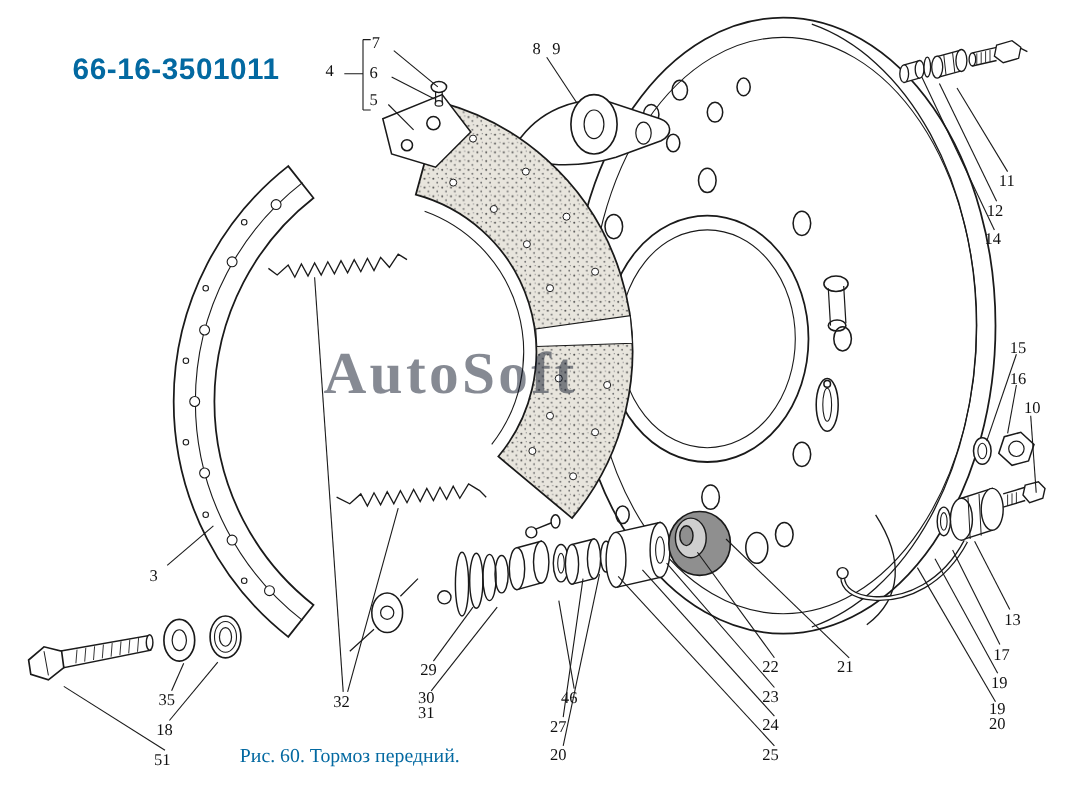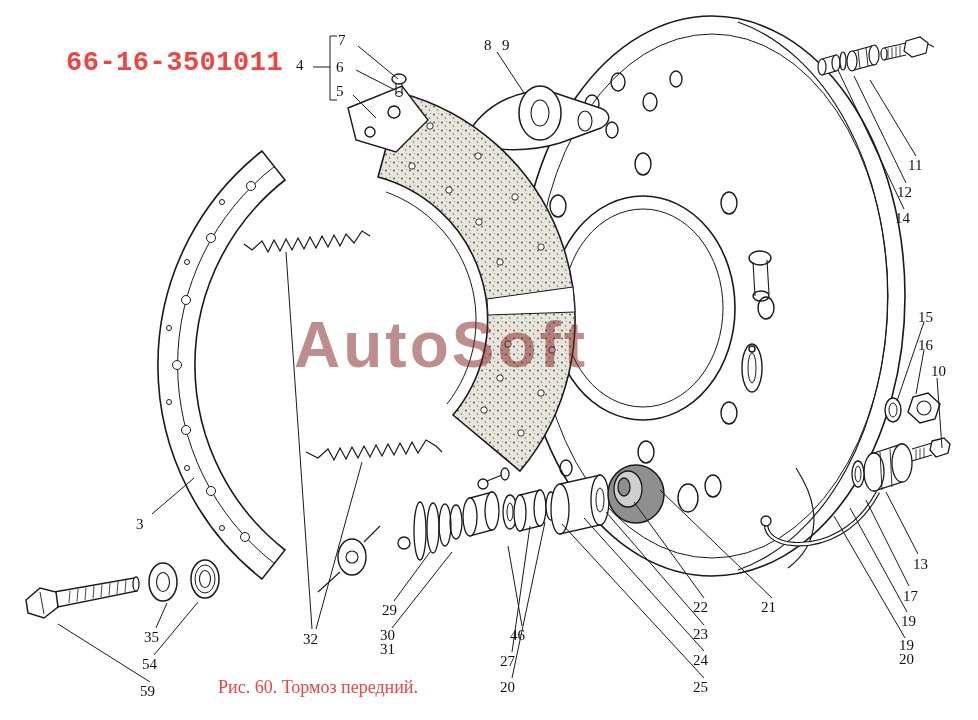--- a/index.html
+++ b/index.html
@@ -1,23 +1,23 @@
 <!DOCTYPE html>
 <html><head>
 <meta charset="utf-8">
 <style>
   html,body{margin:0;padding:0;background:#fff;}
   .page{position:relative;width:978px;height:720px;background:#ffffff;overflow:hidden;
         font-family:"Liberation Serif",serif;}
   .page svg{position:absolute;left:0;top:0;}
-  .title{position:absolute;left:66px;top:48px;font-family:Liberation Mono, monospace;
-         font-weight:bold;font-size:27px;color:#ef4444;letter-spacing:.5px;}
-  .watermark{position:absolute;left:294px;top:308px;font-family:Liberation Sans, sans-serif;
-         font-weight:bold;font-size:64px;color:#7f1d1d;opacity:.5;letter-spacing:3px;}
-  .caption{position:absolute;left:218px;top:677px;font-size:18px;color:#ef4444;}
+  .title{position:absolute;left:66px;top:48px;font-family:Liberation Sans, sans-serif;
+         font-weight:bold;font-size:27px;color:#0369a1;letter-spacing:.5px;}
+  .watermark{position:absolute;left:294px;top:308px;font-family:Liberation Serif, serif;
+         font-weight:bold;font-size:54px;color:#0f172a;opacity:.5;letter-spacing:3px;}
+  .caption{position:absolute;left:218px;top:677px;font-size:18px;color:#0369a1;}
   .co{position:absolute;font-size:15px;line-height:14px;color:#111;}
 </style>
 </head>
 <body>
 
 <div class="page">
 
 <svg width="978" height="720" viewBox="0 0 978 720">
   <defs>
     <pattern id="stipple" width="8" height="8" patternUnits="userSpaceOnUse">
@@ -265,17 +265,17 @@
   <span class="co" style="left:693px;top:653px">24</span>
   <span class="co" style="left:693px;top:680px">25</span>
   <span class="co" style="left:382px;top:603px">29</span>
   <span class="co" style="left:380px;top:628px">30</span>
   <span class="co" style="left:380px;top:642px">31</span>
   <span class="co" style="left:510px;top:628px">46</span>
   <span class="co" style="left:500px;top:654px">27</span>
   <span class="co" style="left:500px;top:680px">20</span>
   <span class="co" style="left:303px;top:632px">32</span>
   <span class="co" style="left:144px;top:630px">35</span>
-  <span class="co" style="left:142px;top:657px">54</span>
-  <span class="co" style="left:140px;top:684px">59</span>
+  <span class="co" style="left:142px;top:657px">18</span>
+  <span class="co" style="left:140px;top:684px">51</span>
 </div>
 
 </div>
 
 </body></html>

